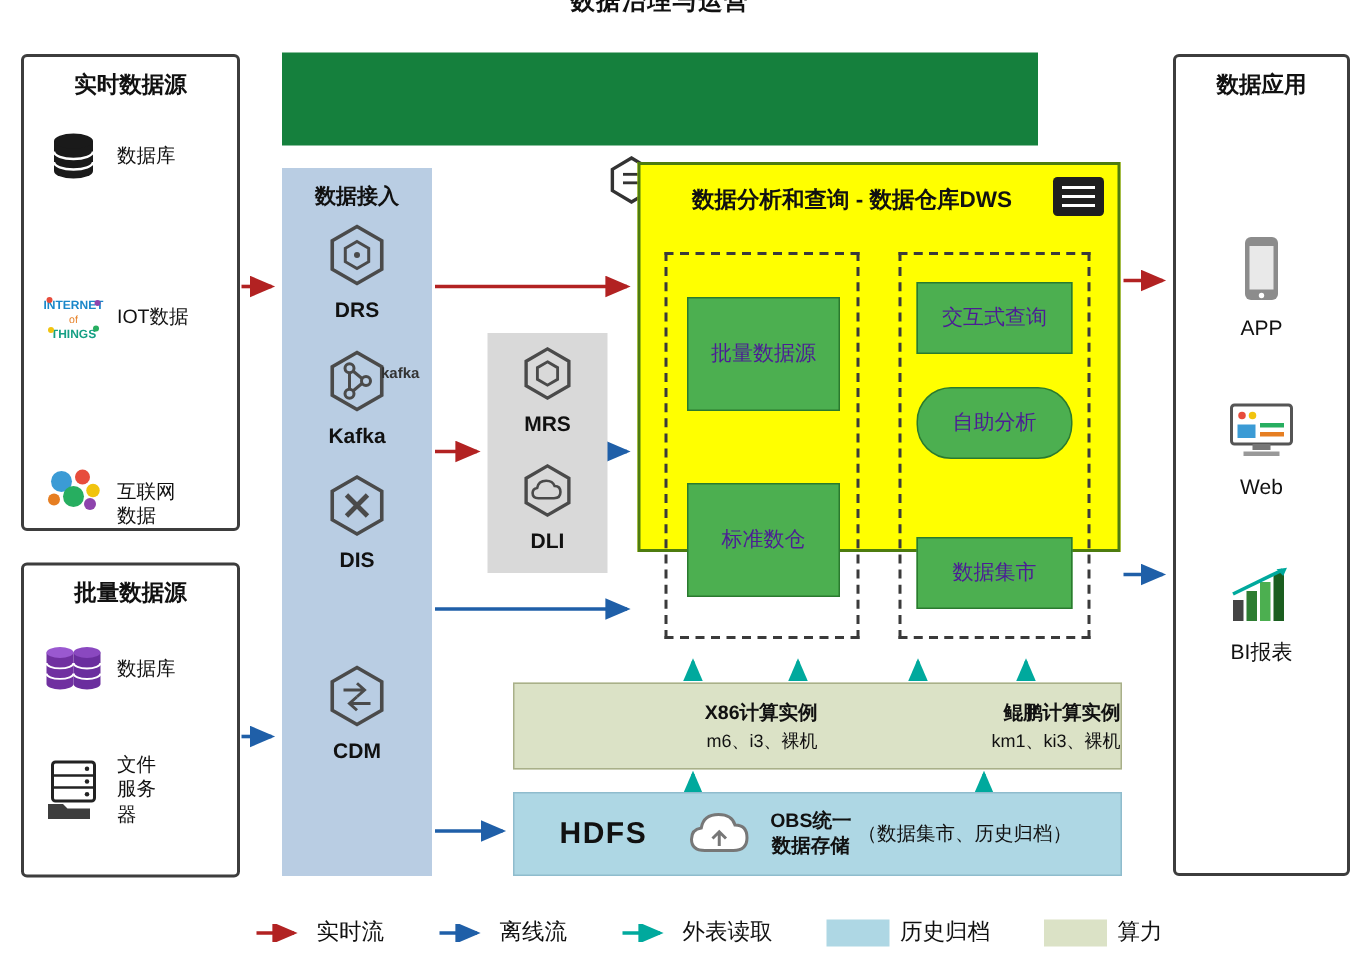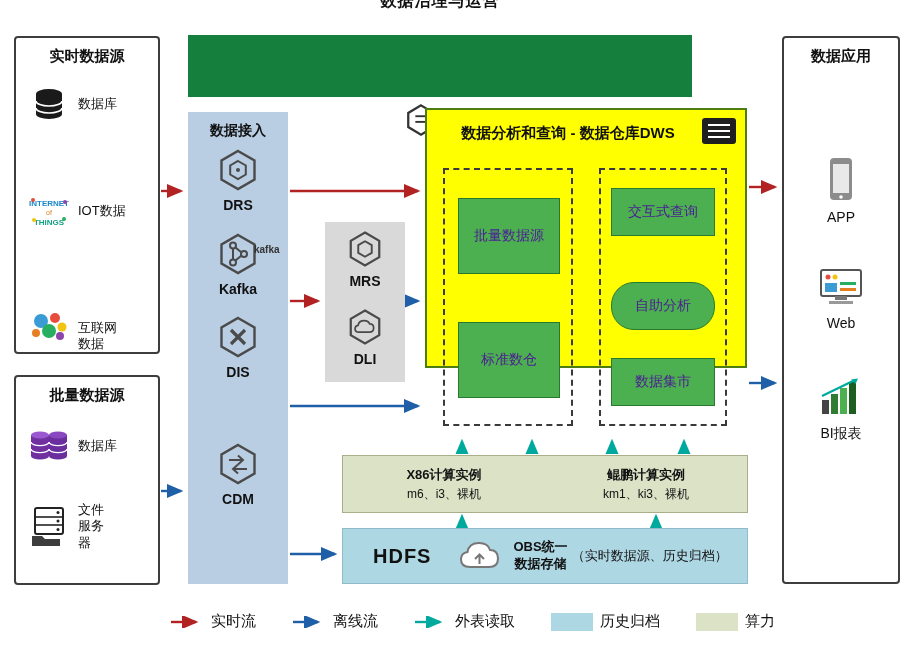--- a/index.html
+++ b/index.html
@@ -42,21 +42,21 @@
   .dws-title{flex:1;text-align:center;font-weight:bold;font-size:15px;}
   .dashed{position:absolute;border:2px dashed #3a3a3a;box-sizing:border-box;}
   .dashed-left{left:16px;top:58px;width:130px;height:258px;}
   .dashed-right{left:172px;top:58px;width:128px;height:258px;}
   .greenbox{position:absolute;background:#4caf50;border:1px solid #2a7a2e;box-sizing:border-box;
     display:flex;align-items:center;justify-content:center;font-weight:normal;font-size:14px;color:#4c1d95;text-align:right;}
 
   
   .compute{position:absolute;left:342px;top:455px;width:406px;height:58px;background:#dbe2c6;border:1px solid #a9b089;
     display:flex;box-sizing:border-box;}
-  .compute-cell{flex:1;display:flex;flex-direction:column;align-items:center;justify-content:center;gap:2px;}
+  .compute-cell{flex:1;display:flex;flex-direction:column;align-items:flex-end;justify-content:center;gap:2px;}
   .compute-title{font-weight:bold;font-size:13px;}
   .compute-models{font-size:12px;}
 
   
   .hdfs{position:absolute;left:342px;top:528px;width:406px;height:56px;background:#aed7e4;border:1px solid #8fbccd;
     display:flex;align-items:center;box-sizing:border-box;}
   .hdfs-word{font-weight:bold;font-size:20px;margin-left:30px;letter-spacing:1px;}
   .obs-lines{margin-left:10px;font-weight:bold;font-size:13px;line-height:1.3;text-align:center;}
   .obs-note{margin-left:4px;font-size:13px;}
 
@@ -302,21 +302,21 @@
       </span>
     </div>
 
     <div class="dashed dashed-left">
       <div class="greenbox" style="left:13px;top:28px;width:102px;height:76px;">批量数据源</div>
       <div class="greenbox" style="left:13px;top:152px;width:102px;height:76px;">标准数仓</div>
     </div>
 
     <div class="dashed dashed-right">
       <div class="greenbox" style="left:10px;top:18px;width:104px;height:48px;">交互式查询</div>
-      <div class="greenbox" style="left:10px;top:112px;width:104px;height:48px;border-radius:23px;">自助分析</div>
+      <div class="greenbox" style="left:10px;top:88px;width:104px;height:48px;border-radius:23px;">自助分析</div>
       <div class="greenbox" style="left:10px;top:188px;width:104px;height:48px;">数据集市</div>
     </div>
   </div>
 
   <div class="compute">
     <div class="compute-cell">
       <div class="compute-title">X86计算实例</div>
       <div class="compute-models">m6、i3、裸机</div>
     </div>
     <div class="compute-cell">
@@ -330,21 +330,21 @@
     <span style="margin-left:26px;">
       <svg width="46" height="40" viewBox="0 0 46 40">
         <path d="M13,33 Q4,33 4,25.5 Q4,19 10.5,18 Q12,9 22,9 Q31,9 33,16 Q41,16 41,24.5 Q41,33 32,33 Z" fill="#fff" stroke="#777" stroke-width="2"></path>
         <path d="M22.5,30 v-9 M18,25 l4.5,-4.5 4.5,4.5" fill="none" stroke="#777" stroke-width="2"></path>
       </svg>
     </span>
     <span class="obs-lines">
       <div>OBS统一</div>
       <div>数据存储</div>
     </span>
-    <span class="obs-note">（实时数据源、历史归档）</span>
+    <span class="obs-note">（数据集市、历史归档）</span>
   </div>
 
   <div class="panel" style="left:782px;top:36px;width:118px;height:548px;">
     <div class="panel-title">数据应用</div>
 
     <div class="app-item" style="top:118px;">
       <span>
         <svg width="30" height="46" viewBox="0 0 30 46">
           <rect x="4" y="2" width="22" height="42" rx="4" fill="#8c8c8c"></rect>
           <rect x="7" y="8" width="16" height="29" fill="#e9e9e9"></rect>

